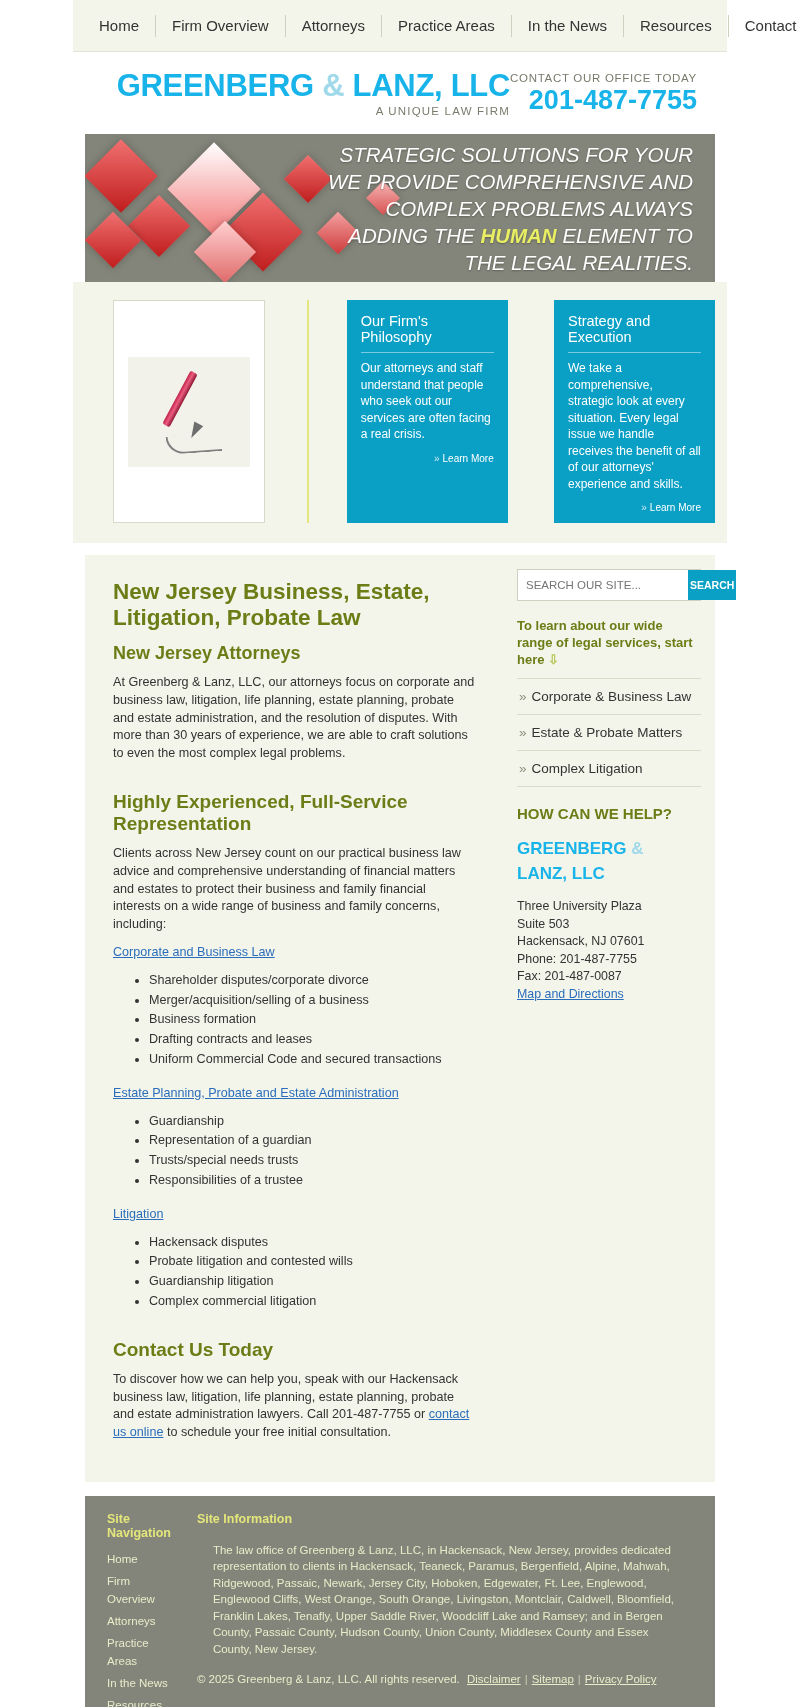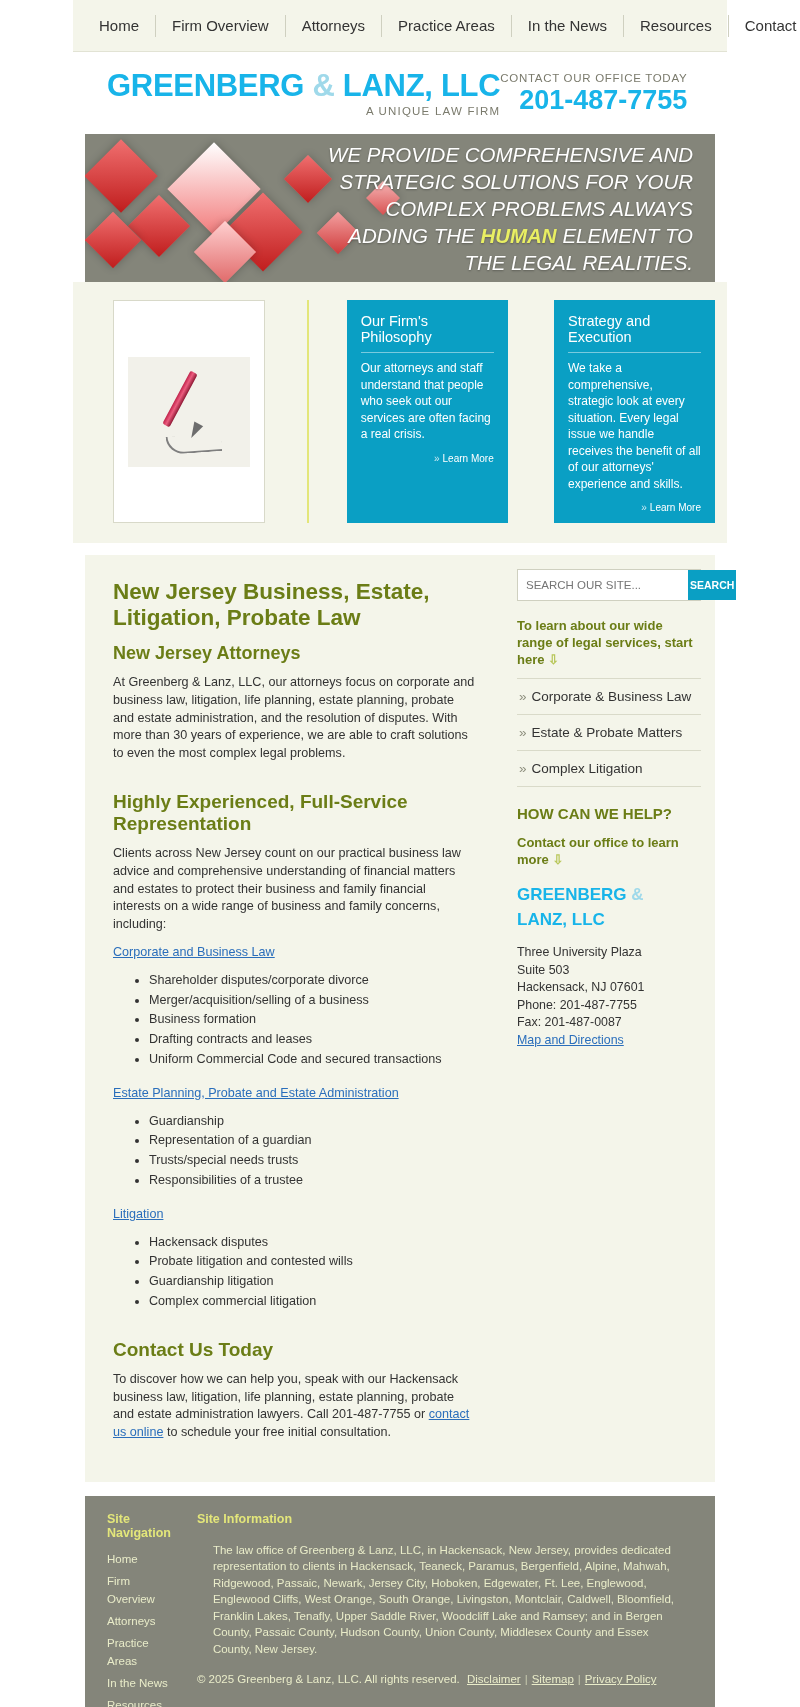--- a/index.html
+++ b/index.html
@@ -49,21 +49,21 @@
     white-space: nowrap;
   }
   .topnav li:last-child a { border-right: none; }
 
   
   .header {
     height: 82px;
     background: #ffffff;
     display: flex;
     align-items: center;
-    justify-content: flex-start;
+    justify-content: flex-end;
     padding: 0 22px 0 22px;
   }
   .logo-block { padding-left: 12px; }
   .logo-line {
     font-size: 31px;
     font-weight: bold;
     letter-spacing: -0.3px;
     color: #18b4e9;
     line-height: 34px;
   }
@@ -437,22 +437,22 @@
         <div class="sq" style="width:44px;height:44px;left:52px;top:70px;"></div>
         <div class="sq" style="width:66px;height:66px;left:96px;top:22px;background:linear-gradient(135deg,#ffffff,#f27b7b);"></div>
         <div class="sq" style="width:40px;height:40px;left:8px;top:86px;"></div>
         <div class="sq" style="width:56px;height:56px;left:150px;top:70px;"></div>
         <div class="sq" style="width:34px;height:34px;left:206px;top:28px;"></div>
         <div class="sq" style="width:30px;height:30px;left:238px;top:84px;background:linear-gradient(135deg,#f3a0a0,#cf3b3b);"></div>
         <div class="sq" style="width:24px;height:24px;left:286px;top:52px;background:linear-gradient(135deg,#f6b6b6,#d85252);"></div>
         <div class="sq" style="width:44px;height:44px;left:118px;top:96px;background:linear-gradient(135deg,#ffd0d0,#e06a6a);"></div>
       </div>
       <div class="hero-text">
+        <div>STRATEGIC SOLUTIONS FOR YOUR</div>
         <div>WE PROVIDE COMPREHENSIVE AND</div>
-        <div>STRATEGIC SOLUTIONS FOR YOUR</div>
         <div>COMPLEX PROBLEMS ALWAYS</div>
         <div>
           <span>ADDING THE</span>
           <span class="hl">HUMAN</span>
           <span>ELEMENT TO</span>
         </div>
         <div>THE LEGAL REALITIES.</div>
       </div>
     </div>
   </div>
@@ -538,24 +538,20 @@
           </li>
         <li>
             <a href="#"><span class="chev">»</span><span>Estate &amp; Probate Matters</span></a>
           </li>
         <li>
             <a href="#"><span class="chev">»</span><span>Complex Litigation</span></a>
           </li>
       </ul>
 
       <div class="help-title">HOW CAN WE HELP?</div>
-      <div class="side-head">
-        <span>Contact our office to learn more</span>
-        <span class="dchev">⇩</span>
-      </div>
 
       <div class="firm-name">
         <span>GREENBERG</span>
         <span class="amp">&amp;</span><br>
         <span>LANZ, LLC</span>
       </div>
 
       <div class="addr">
         <div>Three University Plaza</div>
         <div>Suite 503</div>

